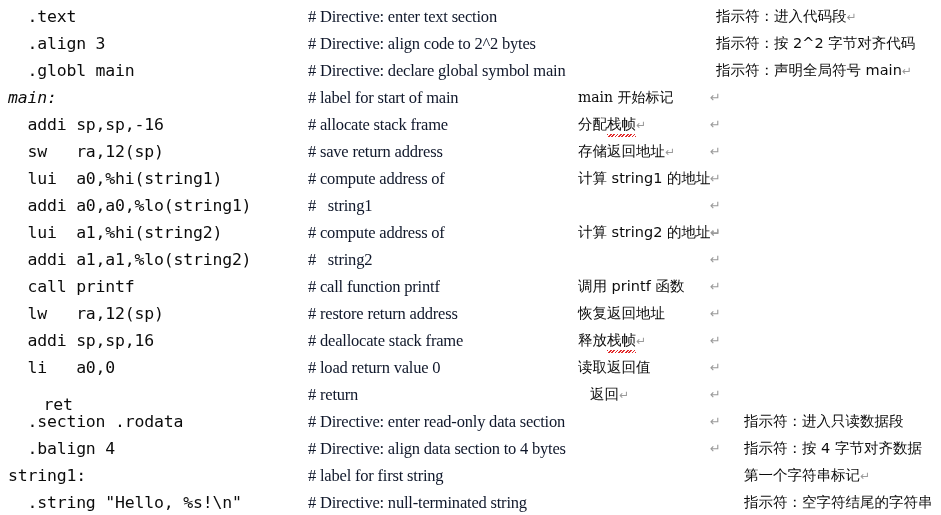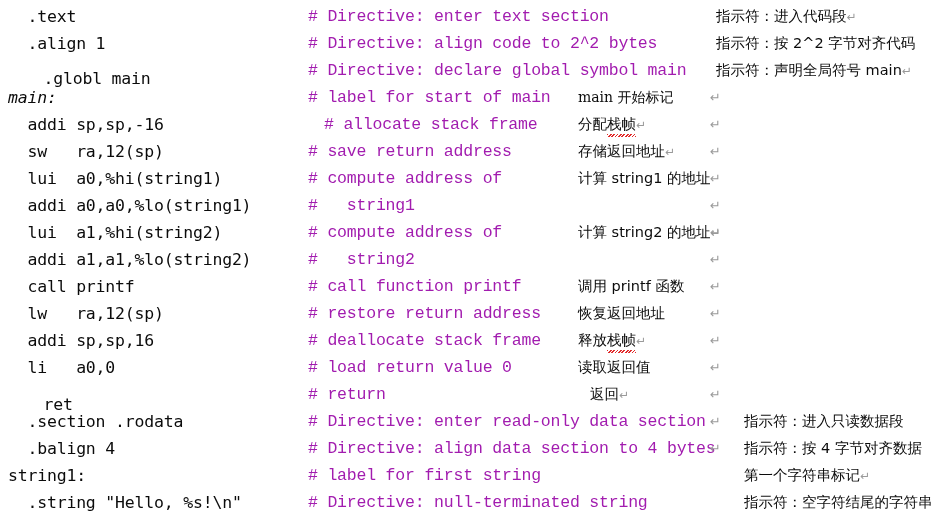--- a/index.html
+++ b/index.html
@@ -61,23 +61,23 @@
     white-space: pre;
   }
 
   .code-text {
     font-family: "DejaVu Sans Mono", "Liberation Mono", monospace;
     font-size: 16.5px;
     color: #0b0b0b;
     letter-spacing: -0.2px;
   }
   .cmt-text {
-    font-family: Liberation Mono, monospace;
+    font-family: Liberation Serif, serif;
     font-size: 16.5px;
-    color: #a21caf;
+    color: #0f172a;
     letter-spacing: -0.2px;
   }
   .ann-text {
     font-family: "DejaVu Sans", "Liberation Sans", sans-serif;
     font-size: 14.5px;
     color: #0b0b0b;
     white-space: pre;
   }
   .ann-text.serifish {
     font-family: "DejaVu Serif", "Liberation Serif", serif;
@@ -115,22 +115,22 @@
     opacity: 0.95;
   }
 </style>
 </head>
 <body>
 
 <div id="doc">
 
   <div class="code-col">
       <div class="row code-text" style="position: absolute; left: 8px; top: 3px;">  .text</div>
-      <div class="row code-text" style="position: absolute; left: 8px; top: 30px;">  .align 1</div>
-      <div class="row code-text" style="position: absolute; left: 24px; top: 57px; margin-top: 8px;">  .globl main</div>
+      <div class="row code-text" style="position: absolute; left: 8px; top: 30px;">  .align 3</div>
+      <div class="row code-text" style="position: absolute; left: 8px; top: 57px;">  .globl main</div>
       <div class="row code-text" style="position: absolute; left: 8px; top: 84px; font-style: italic;">main:</div>
       <div class="row code-text" style="position: absolute; left: 8px; top: 111px;">  addi sp,sp,-16</div>
       <div class="row code-text" style="position: absolute; left: 8px; top: 138px;">  sw   ra,12(sp)</div>
       <div class="row code-text" style="position: absolute; left: 8px; top: 165px; text-align: right;">  lui  a0,%hi(string1)</div>
       <div class="row code-text" style="position: absolute; left: 8px; top: 192px;">  addi a0,a0,%lo(string1)</div>
       <div class="row code-text" style="position: absolute; left: 8px; top: 219px;">  lui  a1,%hi(string2)</div>
       <div class="row code-text" style="position: absolute; left: 8px; top: 246px;">  addi a1,a1,%lo(string2)</div>
       <div class="row code-text" style="position: absolute; left: 8px; top: 273px;">  call printf</div>
       <div class="row code-text" style="position: absolute; left: 8px; top: 300px;">  lw   ra,12(sp)</div>
       <div class="row code-text" style="position: absolute; left: 8px; top: 327px;">  addi sp,sp,16</div>
@@ -139,21 +139,21 @@
       <div class="row code-text" style="position: absolute; left: 8px; top: 408px;">  .section .rodata</div>
       <div class="row code-text" style="position: absolute; left: 8px; top: 435px;">  .balign 4</div>
       <div class="row code-text" style="position: absolute; left: 8px; top: 462px;">string1:</div>
       <div class="row code-text" style="position: absolute; left: 8px; top: 489px;">  .string "Hello, %s!\n"</div>
     </div>
   <div class="cmt-col">
       <div class="row cmt-text" style="position: absolute; left: 0px; top: 3px;"># Directive: enter text section</div>
       <div class="row cmt-text" style="position: absolute; left: 0px; top: 30px;"># Directive: align code to 2^2 bytes</div>
       <div class="row cmt-text" style="position: absolute; left: 0px; top: 57px;"># Directive: declare global symbol main</div>
       <div class="row cmt-text" style="position: absolute; left: 0px; top: 84px;"># label for start of main</div>
-      <div class="row cmt-text" style="position: absolute; left: 0px; top: 111px; margin-left: 16px;"># allocate stack frame</div>
+      <div class="row cmt-text" style="position: absolute; left: 0px; top: 111px;"># allocate stack frame</div>
       <div class="row cmt-text" style="position: absolute; left: 0px; top: 138px;"># save return address</div>
       <div class="row cmt-text" style="position: absolute; left: 0px; top: 165px;"># compute address of</div>
       <div class="row cmt-text" style="position: absolute; left: 0px; top: 192px; text-align: right;">#   string1</div>
       <div class="row cmt-text" style="position: absolute; left: 0px; top: 219px;"># compute address of</div>
       <div class="row cmt-text" style="position: absolute; left: 0px; top: 246px;">#   string2</div>
       <div class="row cmt-text" style="position: absolute; left: 0px; top: 273px;"># call function printf</div>
       <div class="row cmt-text" style="position: absolute; left: 0px; top: 300px;"># restore return address</div>
       <div class="row cmt-text" style="position: absolute; left: 0px; top: 327px;"># deallocate stack frame</div>
       <div class="row cmt-text" style="position: absolute; left: 0px; top: 354px;"># load return value 0</div>
       <div class="row cmt-text" style="position: absolute; left: 0px; top: 381px;"># return</div>

